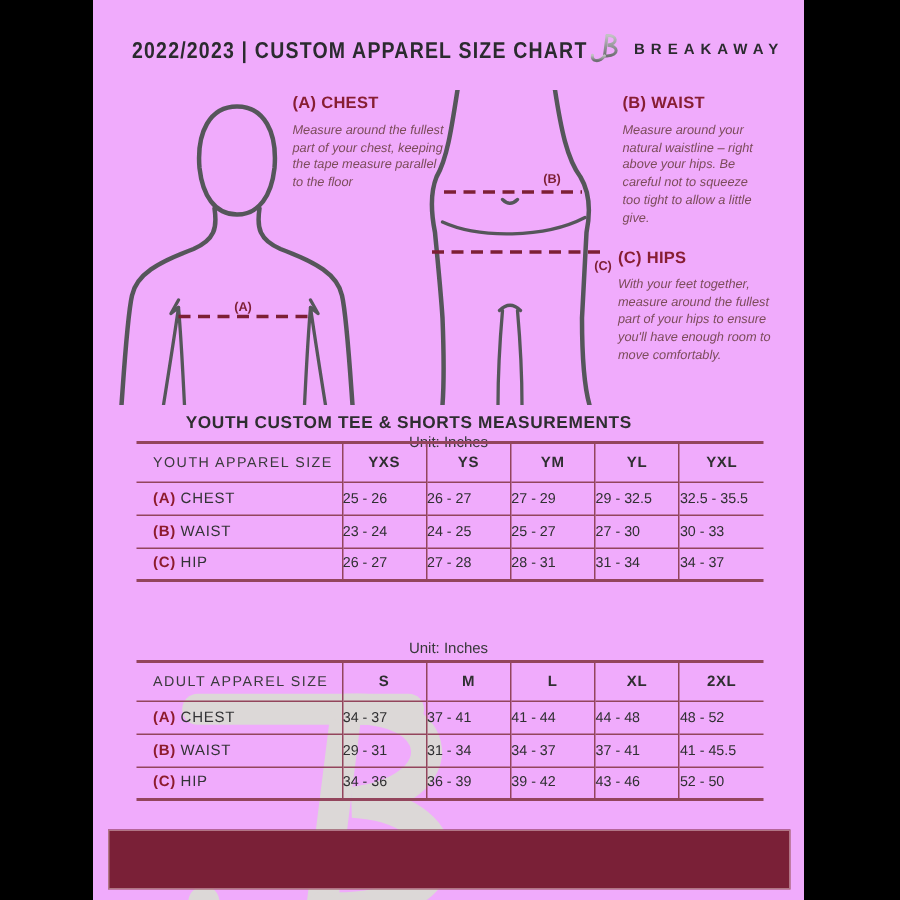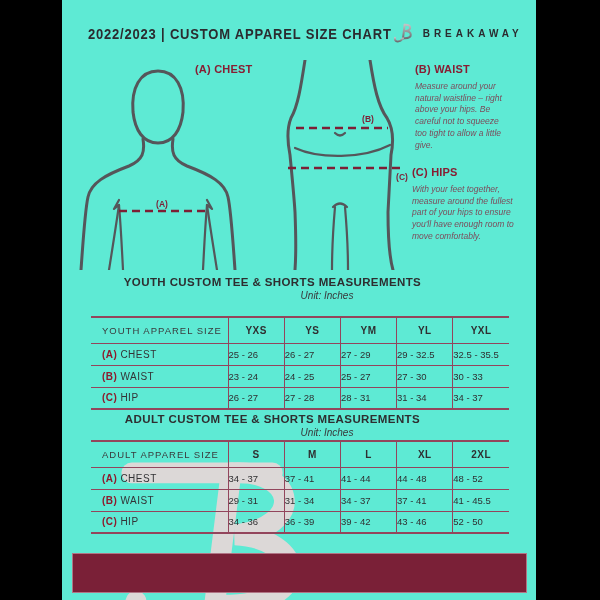--- a/index.html
+++ b/index.html
@@ -1,18 +1,18 @@
 <!DOCTYPE html>
 <html><head>
 <meta charset="utf-8">
 <style>
   html,body{margin:0;padding:0;background:#000;}
   .frame{position:relative;width:600px;height:600px;background:#000;overflow:hidden;
          font-family:"Liberation Sans", sans-serif;}
-  .content{position:absolute;left:62px;top:0;width:474px;height:600px;background:#5eead4;overflow:hidden;}
+  .content{position:absolute;left:62px;top:0;width:474px;height:600px;background:#f0abfc;overflow:hidden;}
 
   
   .header{position:absolute;top:20px;left:26px;right:27px;height:26px;display:flex;
           justify-content:space-between;align-items:center;}
   .hdr-title{font-weight:bold;font-size:13px;letter-spacing:.8px;color:#2b2b2f;
              transform:scaleY(1.18);transform-origin:left center;display:inline-block;white-space:nowrap;}
   .brand{display:flex;align-items:center;gap:9px;}
   .brand-name{font-weight:bold;font-size:10px;letter-spacing:4px;color:#2b2b2f;}
 
   
@@ -22,22 +22,22 @@
   .guide-h{font-size:11px;font-weight:bold;color:#871e33;letter-spacing:.2px;}
   .guide-p{margin-top:6px;font-size:8.5px;font-style:italic;line-height:1.38;color:#7c4c5b;}
   .marker-label{font:bold 8.5px "Liberation Sans", sans-serif;fill:#7d1f35;}
   .outline{fill:none;stroke:#55565a;stroke-width:3;stroke-linecap:round;stroke-linejoin:round;}
   .thin{stroke-width:2.2;}
   .dash{fill:none;stroke:#7d1f35;stroke-width:2.4;stroke-dasharray:8 5;}
 
   
   .sec-title{position:absolute;left:0;width:421px;text-align:center;font-size:11.5px;
              font-weight:bold;letter-spacing:.4px;color:#2e2e30;}
-  .sec-unit{position:absolute;left:16px;width:474px;text-align:center;font-size:10px;
-            font-style:italic;color:#38383a;padding-left:12px;}
+  .sec-unit{position:absolute;left:0;width:474px;text-align:center;font-size:10px;
+            color:#38383a;}
 
   
   .size-table{position:absolute;left:29px;width:418px;border-collapse:collapse;table-layout:fixed;
               background:transparent;z-index:2;}
   .size-table col.c-label{width:137px;}
   .size-table col.c-size{width:56.2px;}
   .size-table th,.size-table td{padding:0;vertical-align:middle;}
   .size-table thead tr{height:26px;border-top:2px solid #93455c;border-bottom:1.6px solid #93455c;}
   .size-table tbody tr{height:22px;border-bottom:1.6px solid #93455c;}
   .size-table tbody tr:last-child{border-bottom:2px solid #93455c;}
@@ -114,33 +114,34 @@
         <path class="outline thin" d="M62,147 C64,170 65,191 65,210"></path>
         <path class="dash" d="M13,68 L105,68"></path>
         <path class="dash" d="M5,108 L117,108"></path>
         <text class="marker-label" x="85" y="62" text-anchor="middle">(B)</text>
         <text class="marker-label" x="119" y="120" text-anchor="middle">(C)</text>
       </svg>
     </div>
 
     <div class="guide-block" style="left:133px;top:63px;width:104px;">
       <div class="guide-h">(A) CHEST</div>
+      <div class="guide-p">Measure around the fullest part of your chest, keeping the tape measure parallel to the floor</div>
     </div>
     <div class="guide-block" style="left:353px;top:63px;width:96px;">
       <div class="guide-h">(B) WAIST</div>
       <div class="guide-p">Measure around your natural waistline – right above your hips. Be careful not to squeeze too tight to allow a little give.</div>
     </div>
     <div class="guide-block" style="left:350px;top:166px;width:110px;">
       <div class="guide-h">(C) HIPS</div>
       <div class="guide-p">With your feet together, measure around the fullest part of your hips to ensure you'll have enough room to move comfortably.</div>
     </div>
 
     <div class="sec-title" style="top:276px;">YOUTH CUSTOM TEE &amp; SHORTS MEASUREMENTS</div>
     <div class="sec-unit" style="top:290px;">Unit: Inches</div>
-    <table class="size-table" style="top:316px;">
+    <table class="size-table" style="top:294px;">
       <colgroup>
           <col class="c-label">
           <col class="c-size">
           <col class="c-size">
           <col class="c-size">
           <col class="c-size">
           <col class="c-size">
         </colgroup>
       <thead>
         <tr>
@@ -173,21 +174,20 @@
           <td class="lbl"><span class="pfx">(C)</span><span>HIP</span></td>
           <td class="vals">26 - 27</td>
           <td class="vals">27 - 28</td>
           <td class="vals">28 - 31</td>
           <td class="vals">31 - 34</td>
           <td class="vals">34 - 37</td>
         </tr>
       </tbody>
     </table>
 
-    <div class="sec-title" style="top:413px;">ADULT CUSTOM TEE &amp; SHORTS MEASUREMENTS</div>
     <div class="sec-unit" style="top:427px;">Unit: Inches</div>
     <table class="size-table" style="top:440px;">
       <colgroup>
           <col class="c-label">
           <col class="c-size">
           <col class="c-size">
           <col class="c-size">
           <col class="c-size">
           <col class="c-size">
         </colgroup>

